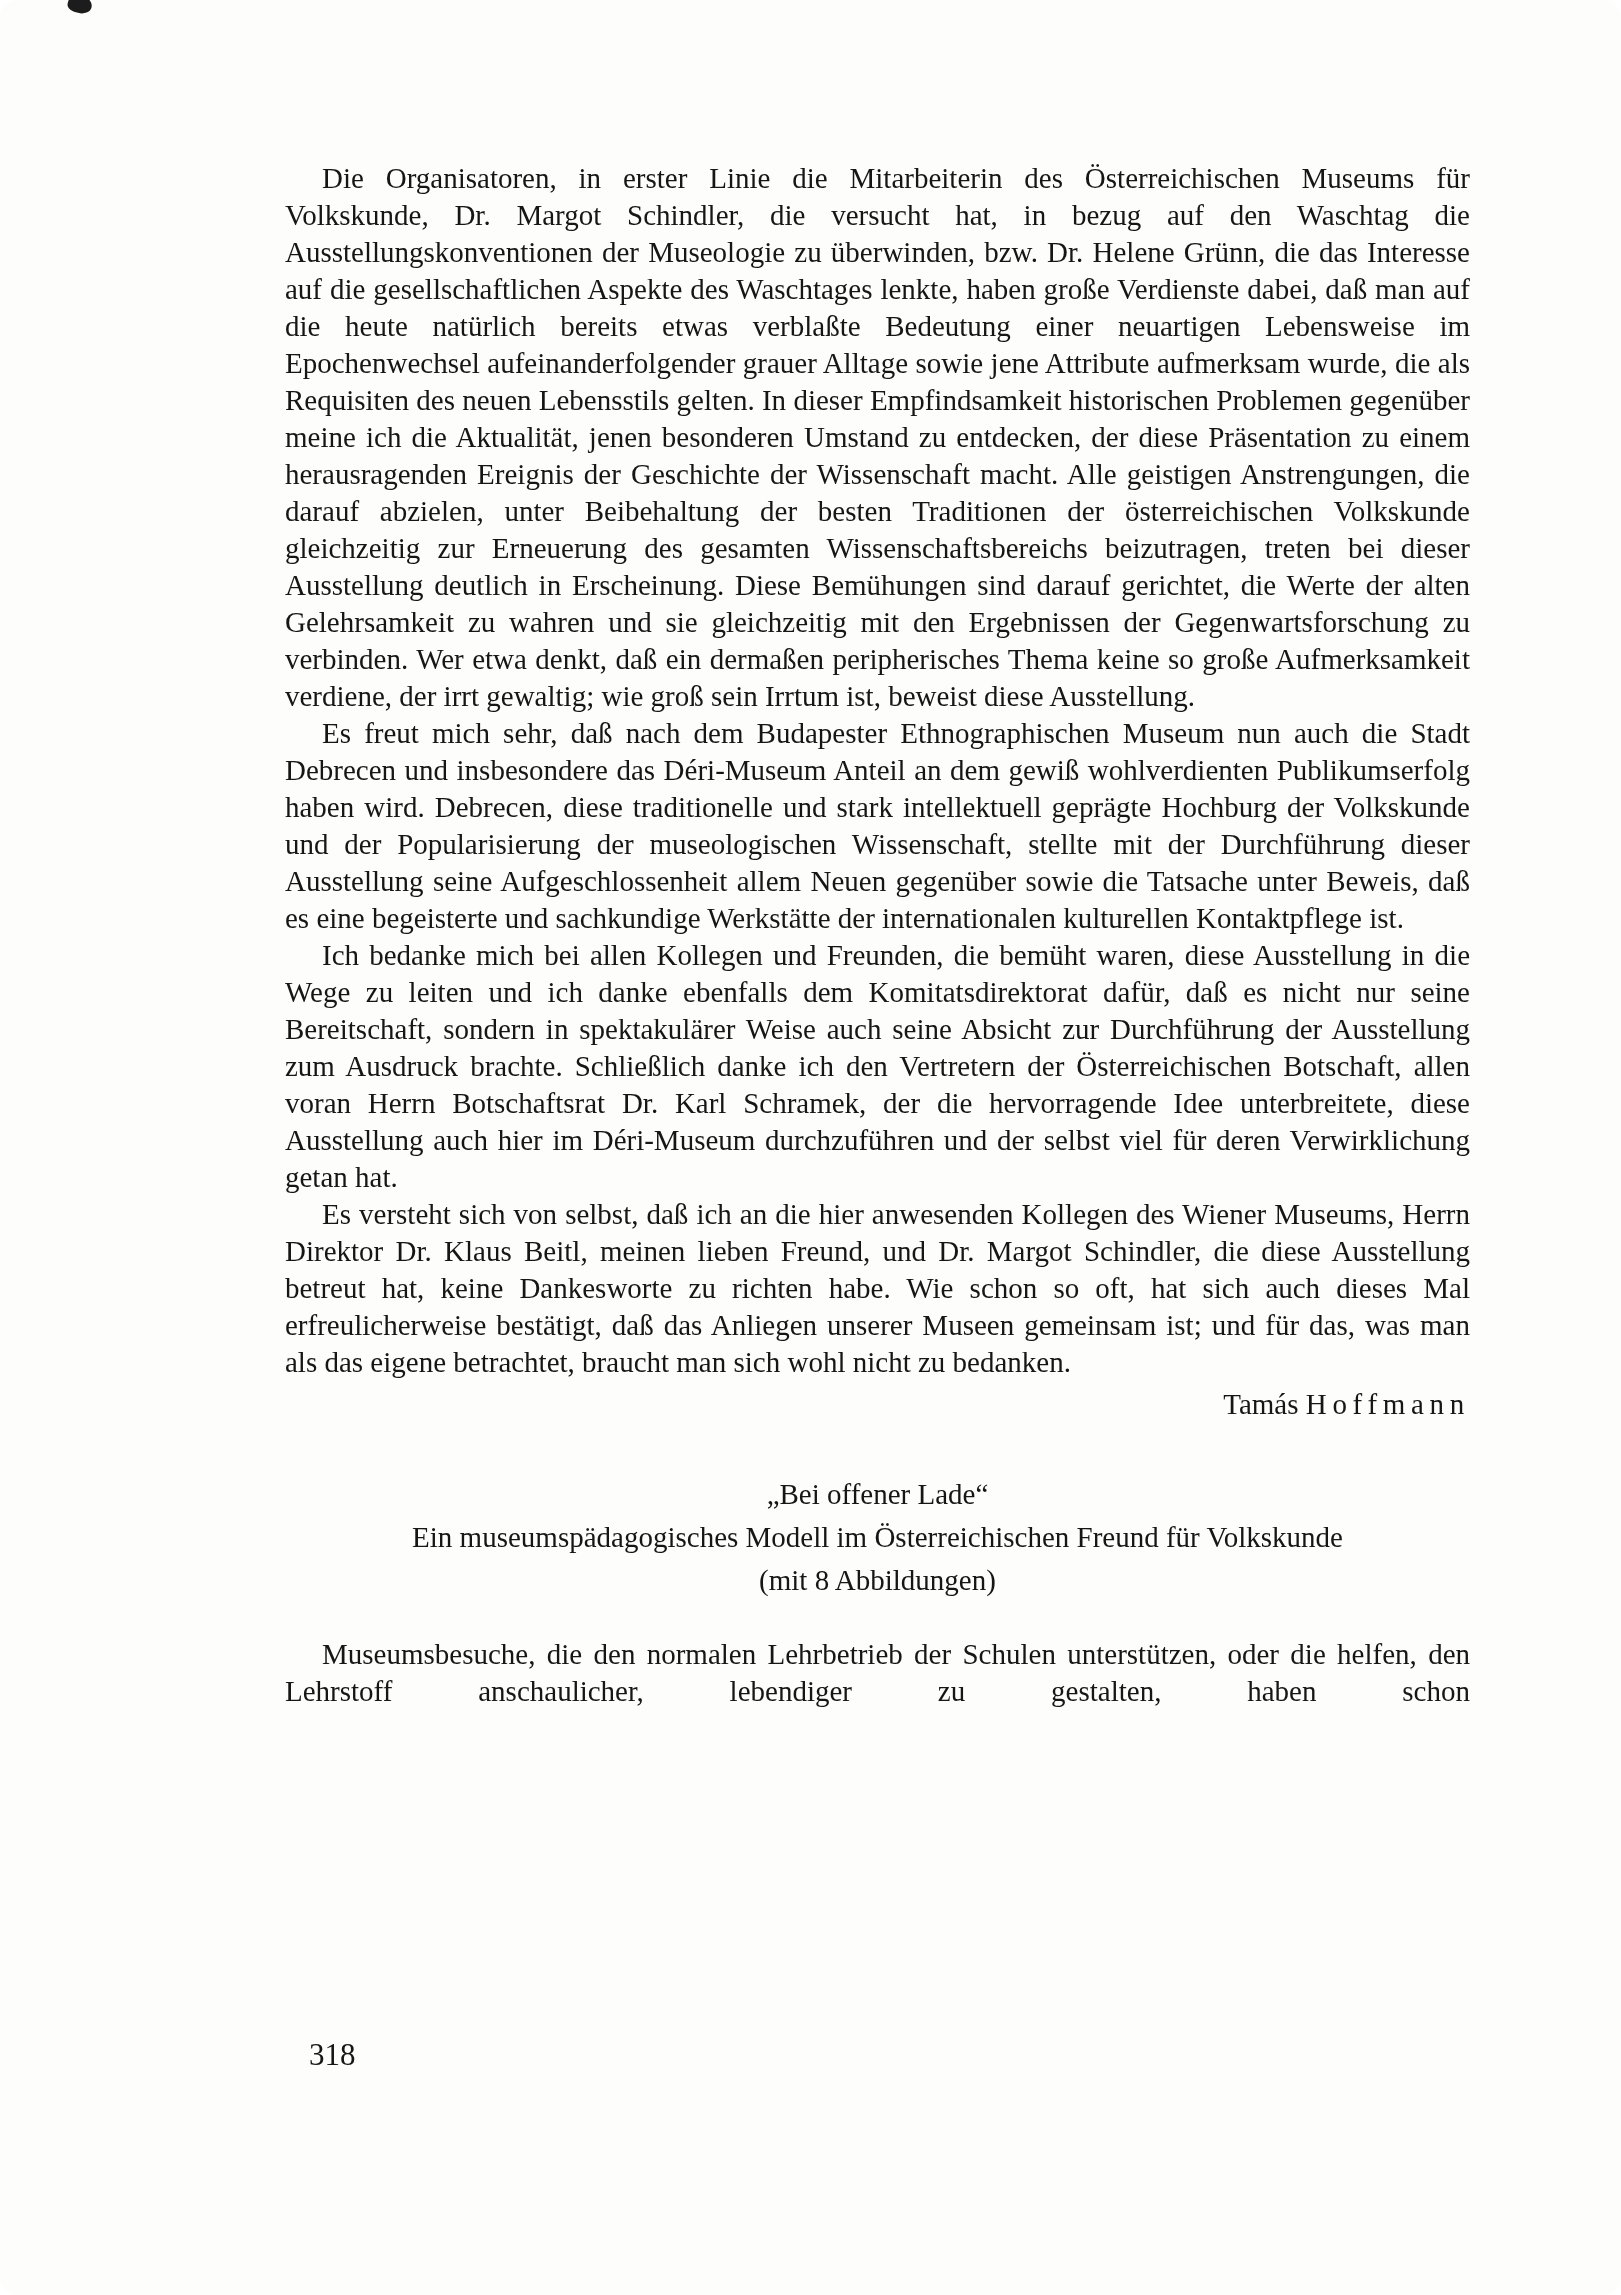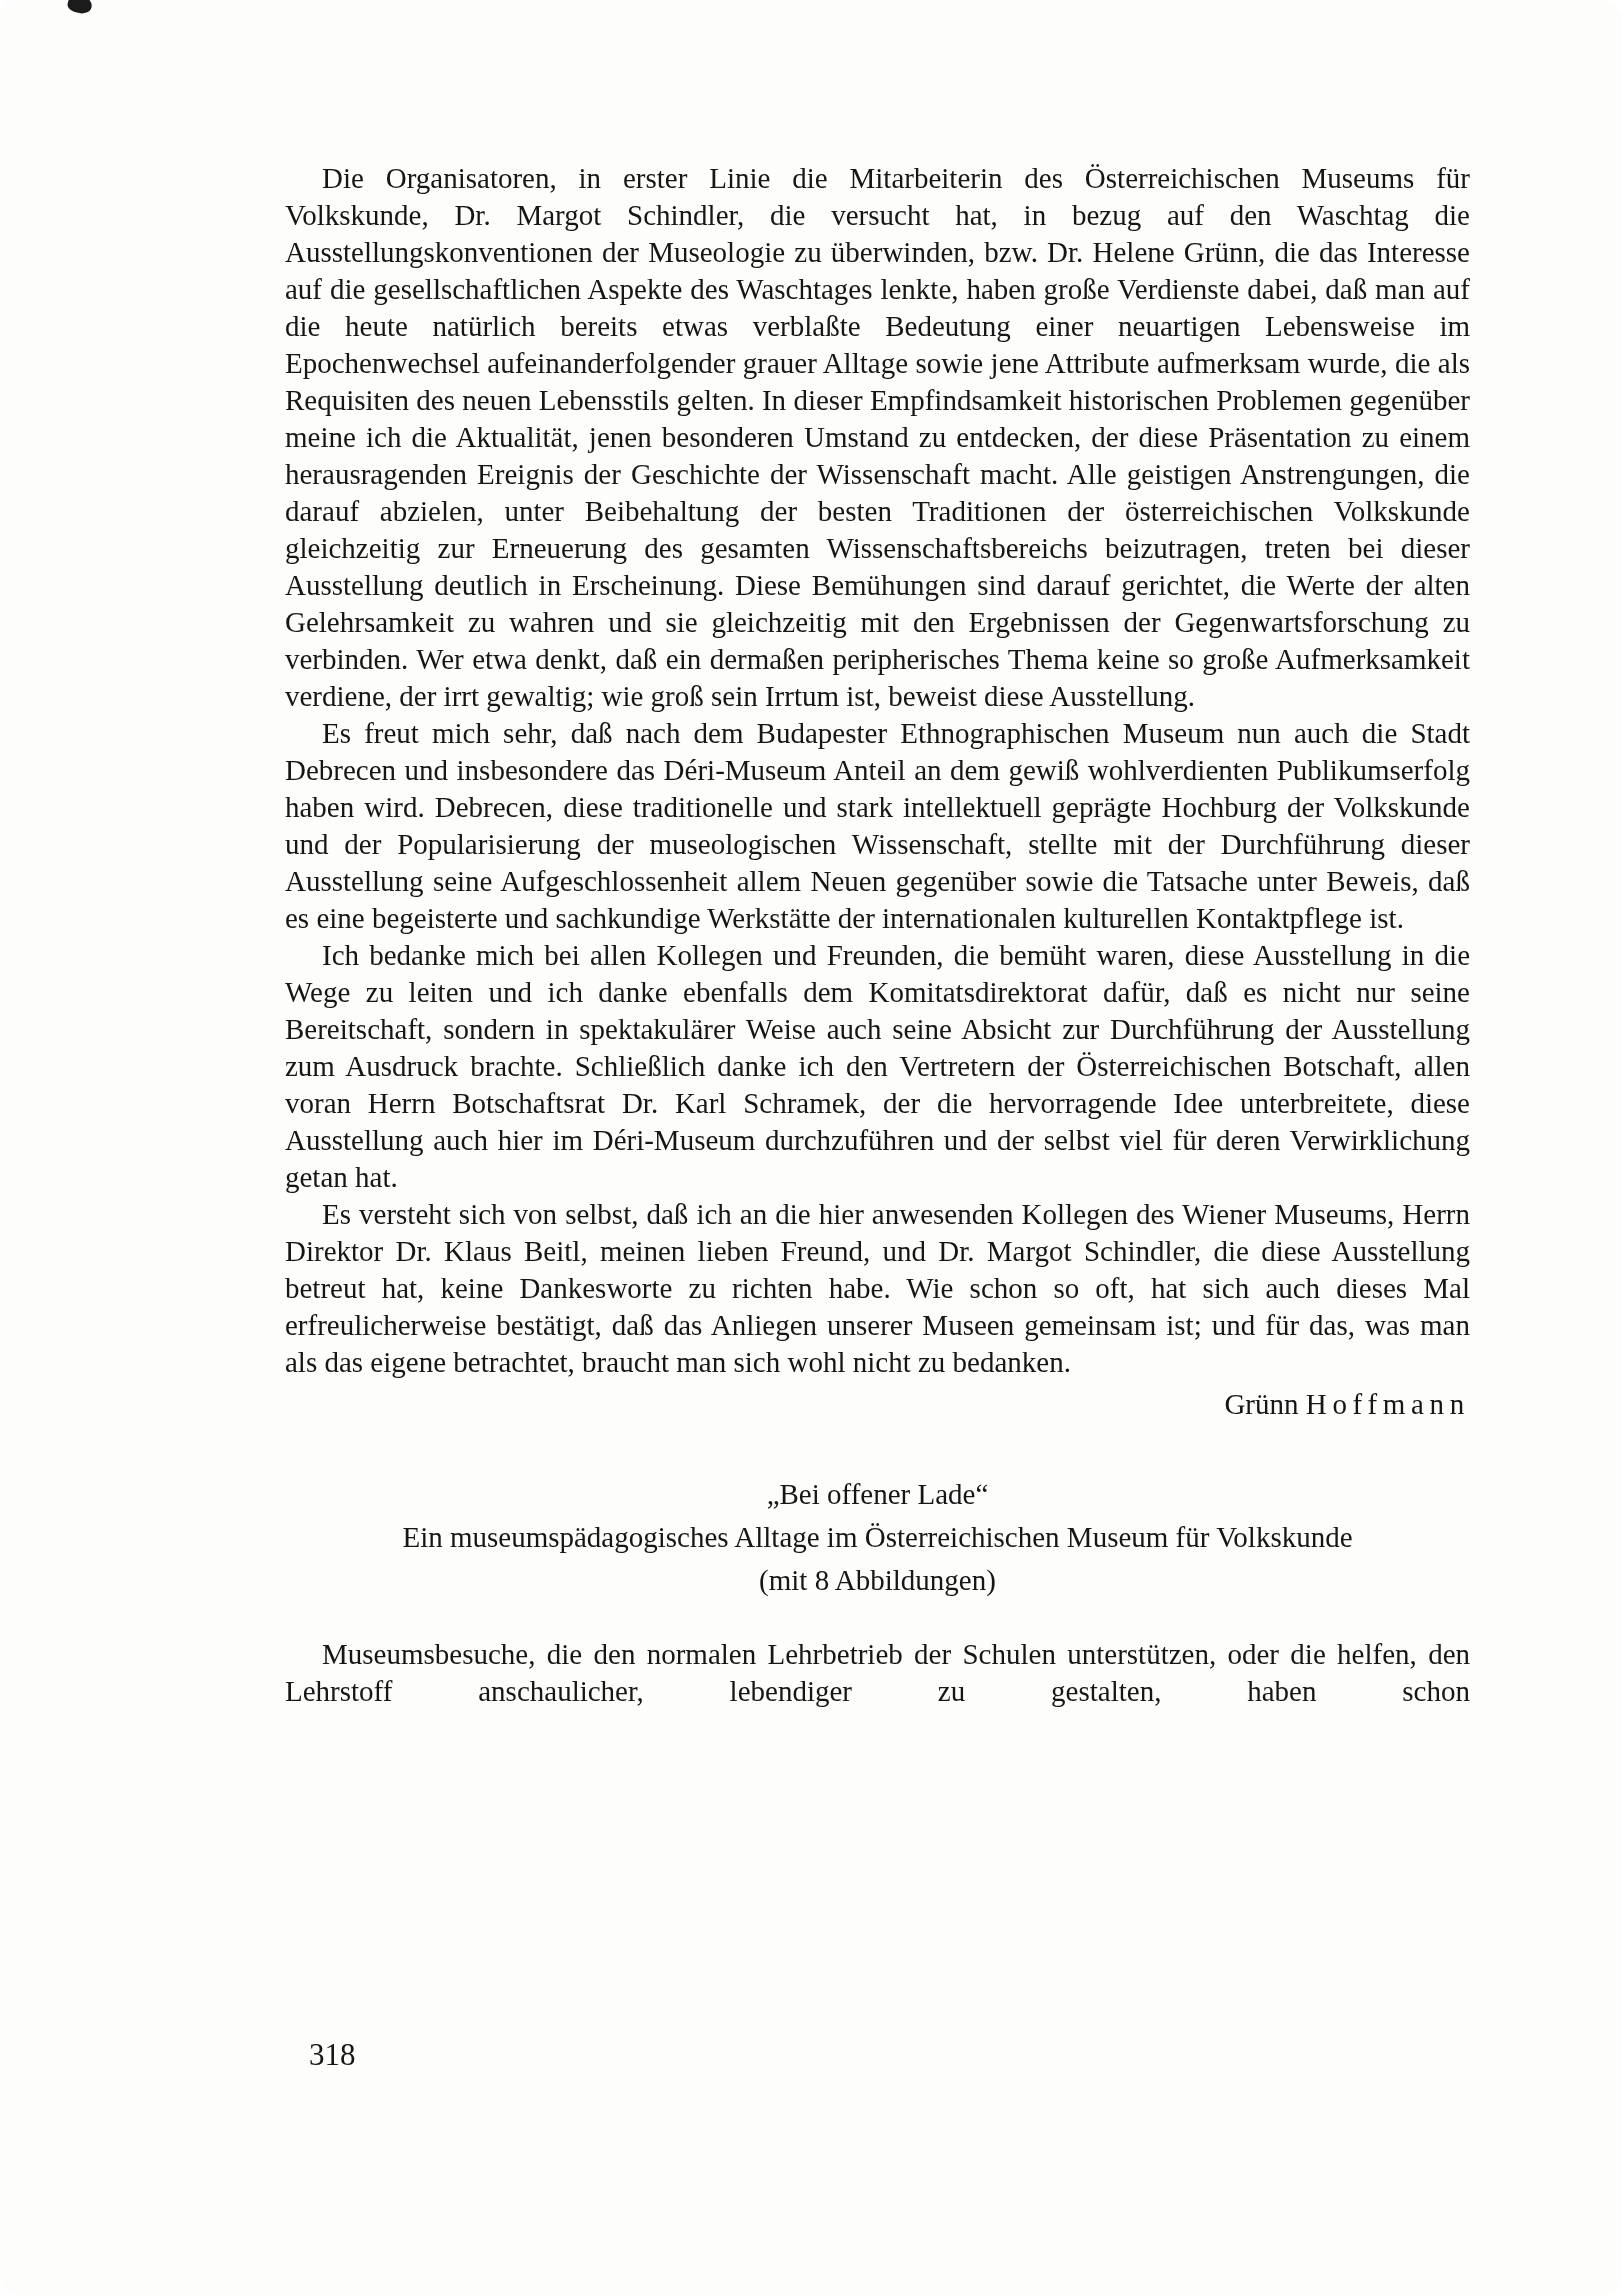--- a/index.html
+++ b/index.html
@@ -84,25 +84,25 @@
   <div class="text-block">
 
     <p class="para">Die Organisatoren, in erster Linie die Mitarbeiterin des Österreichischen Museums für Volkskunde, Dr. Margot Schindler, die versucht hat, in bezug auf den Waschtag die Ausstellungskonventionen der Museologie zu überwinden, bzw. Dr. Helene Grünn, die das Interesse auf die gesellschaftlichen Aspekte des Waschtages lenkte, haben große Verdienste dabei, daß man auf die heute natürlich bereits etwas verblaßte Bedeutung einer neuartigen Lebensweise im Epochenwechsel aufeinanderfolgender grauer Alltage sowie jene Attribute aufmerksam wurde, die als Requisiten des neuen Lebensstils gelten. In dieser Empfindsamkeit historischen Problemen gegenüber meine ich die Aktualität, jenen besonderen Umstand zu entdecken, der diese Präsentation zu einem herausragenden Ereignis der Geschichte der Wissenschaft macht. Alle geistigen Anstrengungen, die darauf abzielen, unter Beibehaltung der besten Traditionen der österreichischen Volkskunde gleichzeitig zur Erneuerung des gesamten Wissenschaftsbereichs beizutragen, treten bei dieser Ausstellung deutlich in Erscheinung. Diese Bemühungen sind darauf gerichtet, die Werte der alten Gelehrsamkeit zu wahren und sie gleichzeitig mit den Ergebnissen der Gegenwartsforschung zu verbinden. Wer etwa denkt, daß ein dermaßen peripherisches Thema keine so große Aufmerksamkeit verdiene, der irrt gewaltig; wie groß sein Irrtum ist, beweist diese Ausstellung.</p>
 
     <p class="para">Es freut mich sehr, daß nach dem Budapester Ethnographischen Museum nun auch die Stadt Debrecen und insbesondere das Déri-Museum Anteil an dem gewiß wohlverdienten Publikumserfolg haben wird. Debrecen, diese traditionelle und stark intellektuell geprägte Hochburg der Volkskunde und der Popularisierung der museologischen Wissenschaft, stellte mit der Durchführung dieser Ausstellung seine Aufgeschlossenheit allem Neuen gegenüber sowie die Tatsache unter Beweis, daß es eine begeisterte und sachkundige Werkstätte der internationalen kulturellen Kontaktpflege ist.</p>
 
     <p class="para">Ich bedanke mich bei allen Kollegen und Freunden, die bemüht waren, diese Ausstellung in die Wege zu leiten und ich danke ebenfalls dem Komitatsdirektorat dafür, daß es nicht nur seine Bereitschaft, sondern in spektakulärer Weise auch seine Absicht zur Durchführung der Ausstellung zum Ausdruck brachte. Schließlich danke ich den Vertretern der Österreichischen Botschaft, allen voran Herrn Botschaftsrat Dr. Karl Schramek, der die hervorragende Idee unterbreitete, diese Ausstellung auch hier im Déri-Museum durchzuführen und der selbst viel für deren Verwirklichung getan hat.</p>
 
     <p class="para">Es versteht sich von selbst, daß ich an die hier anwesenden Kollegen des Wiener Museums, Herrn Direktor Dr. Klaus Beitl, meinen lieben Freund, und Dr. Margot Schindler, die diese Ausstellung betreut hat, keine Dankesworte zu richten habe. Wie schon so oft, hat sich auch dieses Mal erfreulicherweise bestätigt, daß das Anliegen unserer Museen gemeinsam ist; und für das, was man als das eigene betrachtet, braucht man sich wohl nicht zu bedanken.</p>
 
-    <p class="signature"><span>Grünn</span> <span class="sperr">Hoffmann</span></p>
+    <p class="signature"><span>Tamás</span> <span class="sperr">Hoffmann</span></p>
 
     <div class="heading">
       <p class="bold">„Bei offener Lade“</p>
-      <p class="bold">Ein museumspädagogisches Alltage im Österreichischen Museum für Volkskunde</p>
+      <p class="bold">Ein museumspädagogisches Modell im Österreichischen Freund für Volkskunde</p>
       <p>(mit 8 Abbildungen)</p>
     </div>
 
     <p class="para continues">Museumsbesuche, die den normalen Lehrbetrieb der Schulen unterstützen, oder die helfen, den Lehrstoff anschaulicher, lebendiger zu gestalten, haben schon</p>
 
   </div>
 
   <div class="page-number">318</div>
 
 </div>

